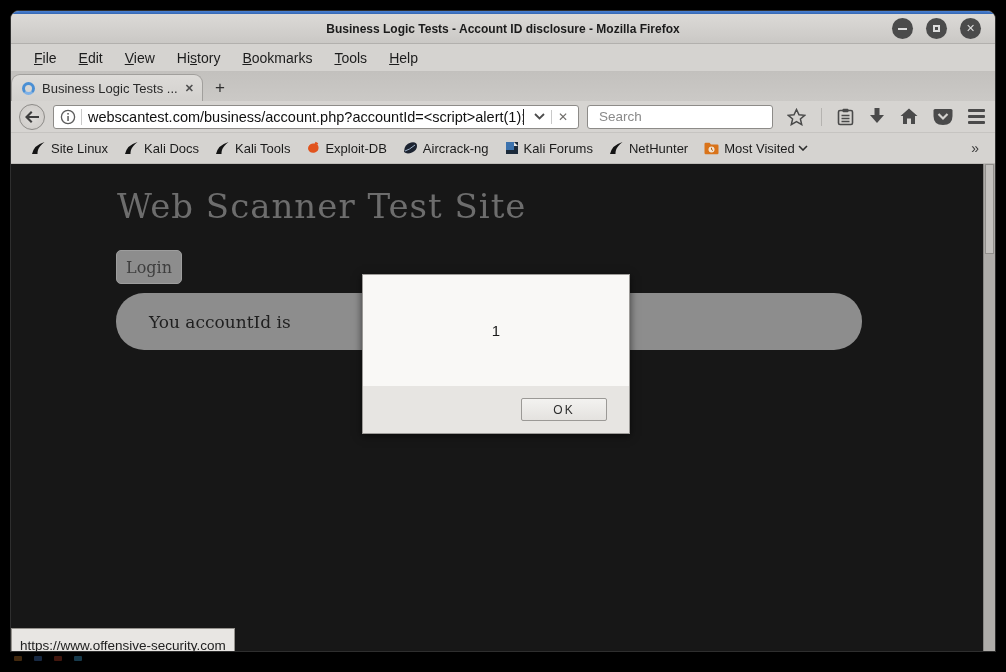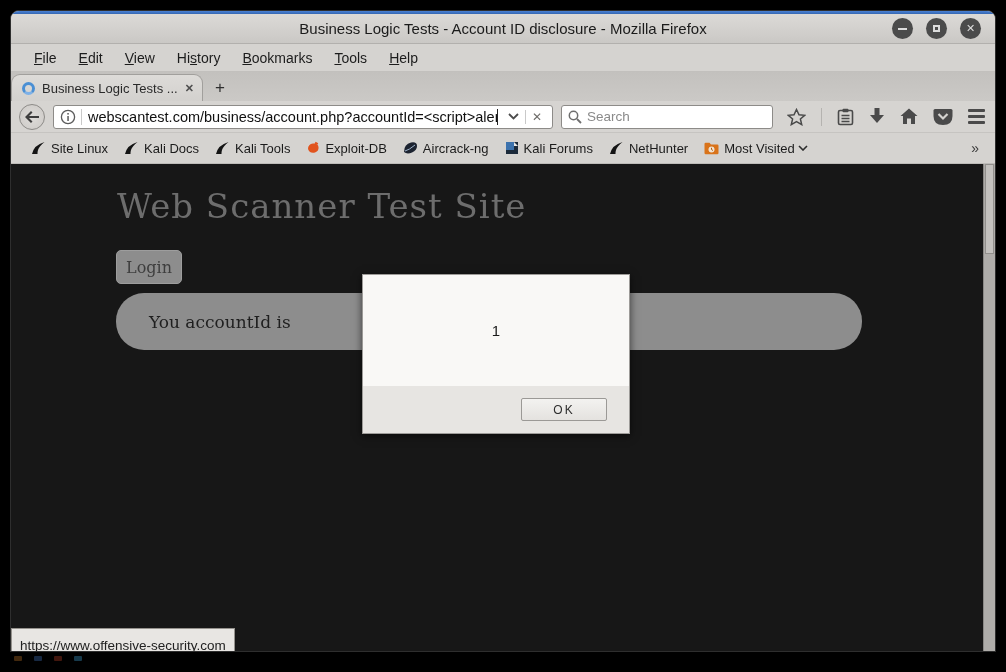--- a/index.html
+++ b/index.html
@@ -10,21 +10,21 @@
             background:#d5d3d0; border-radius:9px 9px 0 0;
             border:1px solid #2e2e2e; box-shadow:0 3px 10px rgba(0,0,0,.8);
             display:flex; flex-direction:column; overflow:hidden; }
   .accent-line { height:3px; background:linear-gradient(#4a82d6,#3566b0); flex:none; }
 
   
   .titlebar { height:30px; flex:none; position:relative;
               background:linear-gradient(#dcdad7,#cac8c5);
               display:flex; align-items:center; justify-content:center;
               border-bottom:1px solid #b2b0ad; }
-  .title-text { font-size:15px; font-weight:normal; color:#1b1b1b; }
+  .title-text { font-size:12px; font-weight:bold; color:#1b1b1b; }
   .win-controls { position:absolute; right:14px; top:0; height:100%;
                   display:flex; align-items:center; gap:13px; }
   .wc { width:21px; height:21px; border-radius:50%; background:#4b4b4b;
         display:flex; align-items:center; justify-content:center; cursor:default; }
   .wc .bar { width:9px; height:2px; background:#dcdcdc; }
   .wc .sq  { width:7px; height:7px; border:2px solid #dcdcdc; }
   .wc .x   { color:#dcdcdc; font-size:11px; line-height:1; }
 
   
   .menubar { height:28px; flex:none; background:#d5d3d0; display:flex;
@@ -53,21 +53,21 @@
               display:flex; align-items:center; justify-content:center; }
   .urlbar { height:24px; flex:1; background:#fff; border:1px solid #8d8b88;
             border-radius:3px; display:flex; align-items:center; padding:0 4px 0 6px; }
   .url-info { display:flex; align-items:center; padding-right:5px; }
   .url-divider { width:1px; height:16px; background:#c9c9c9; margin-right:6px; }
   .url-text { flex:1; border:none; outline:none; font-size:14.5px; color:#101010;
               font-family:"Liberation Sans", sans-serif; background:transparent; }
   .caret { width:1px; height:16px; background:#222; margin-right:4px; }
   .url-chevron { padding:0 6px; display:flex; align-items:center; }
   .url-stop { color:#6f6d6a; font-size:12px; padding:0 6px; border-left:1px solid #c9c9c9; }
-  .searchbar { height:24px; width:212px; flex:none; background:#fff;
+  .searchbar { height:24px; width:186px; flex:none; background:#fff;
                border:1px solid #8d8b88; border-radius:3px; display:flex;
                align-items:center; padding:0 6px; gap:5px; }
   .search-input { border:none; outline:none; flex:1; font-size:13.5px; color:#333;
                   background:transparent; font-family:"Liberation Sans", sans-serif; }
   .search-input::placeholder { color:#8a8a8a; }
   .nav-icons { display:flex; align-items:center; gap:15px; padding-left:6px; }
   .nav-icons .sep { width:1px; height:18px; background:#b5b3b0; }
   .icon-btn { display:flex; align-items:center; justify-content:center; color:#4a4a4a; }
   .burger { display:flex; flex-direction:column; gap:3px; }
   .burger span { width:17px; height:3px; background:#4a4a4a; border-radius:1px; }

